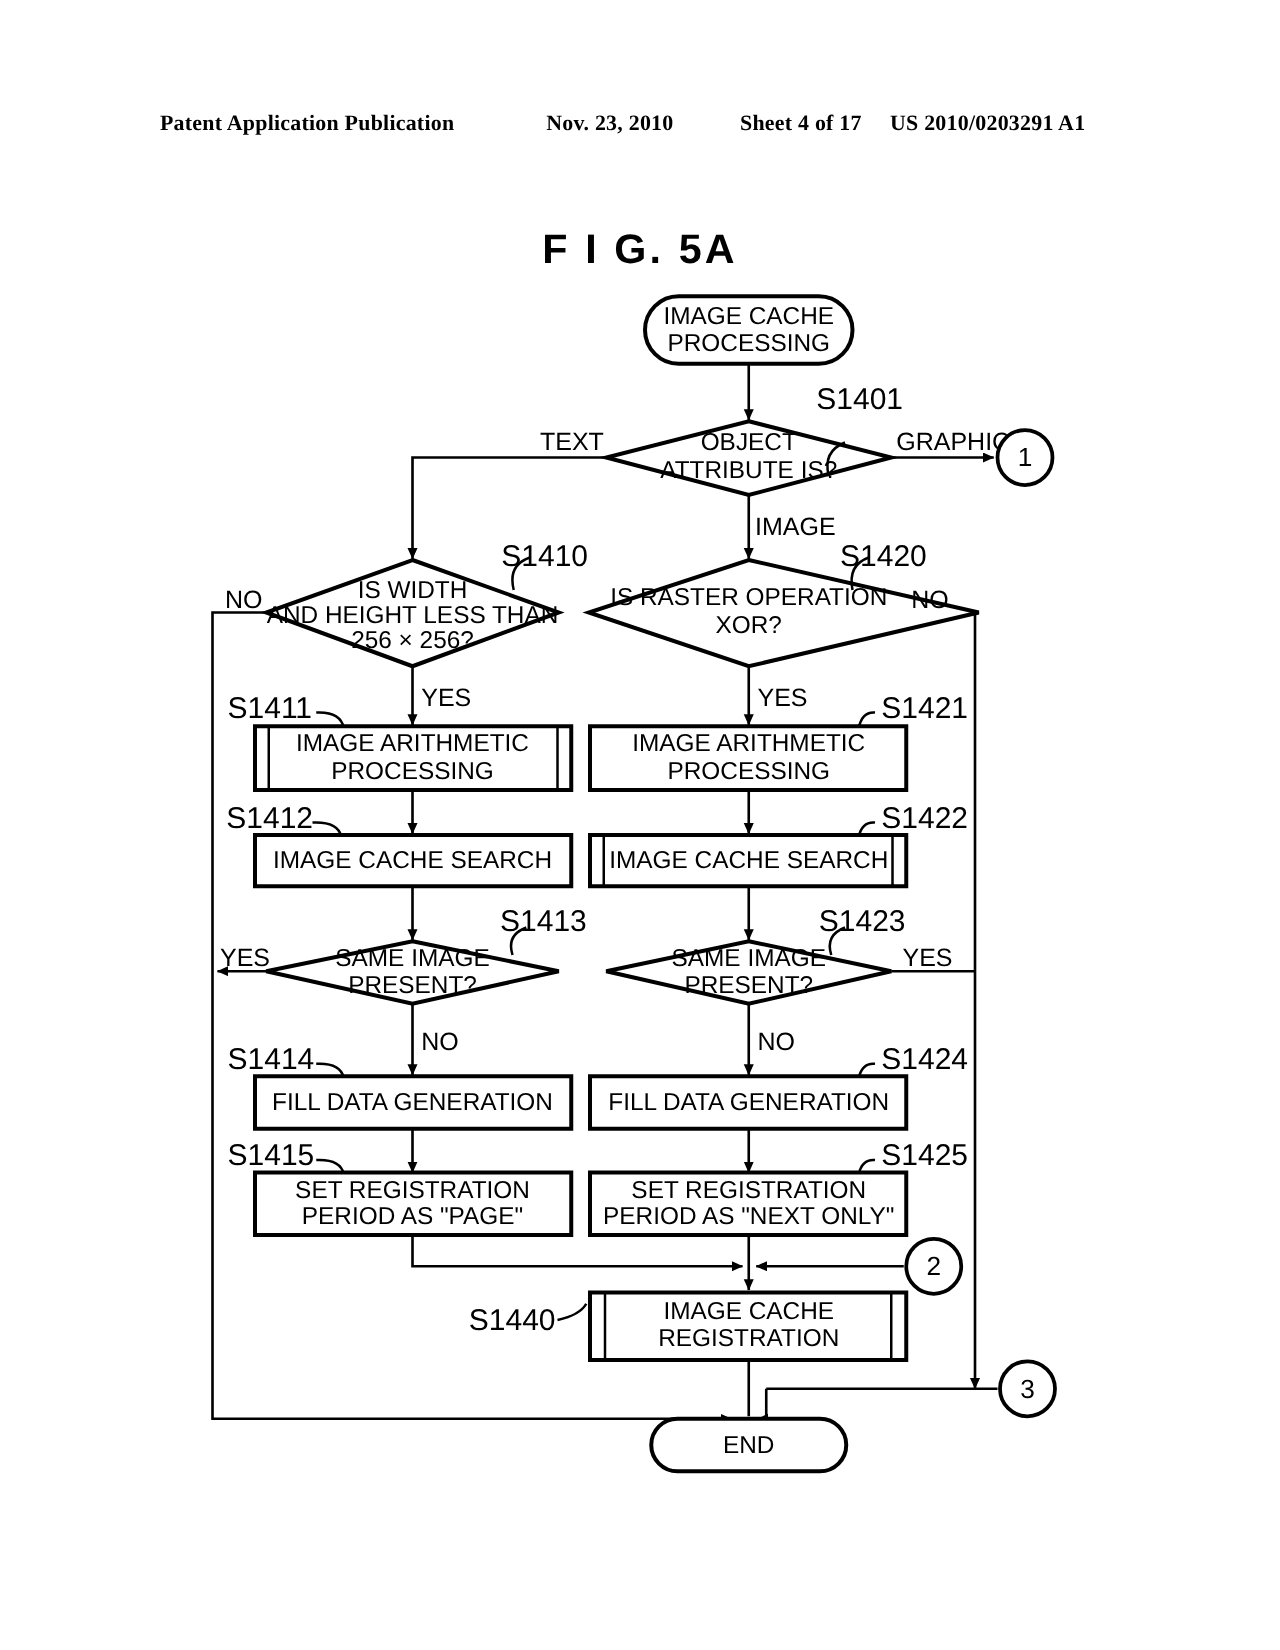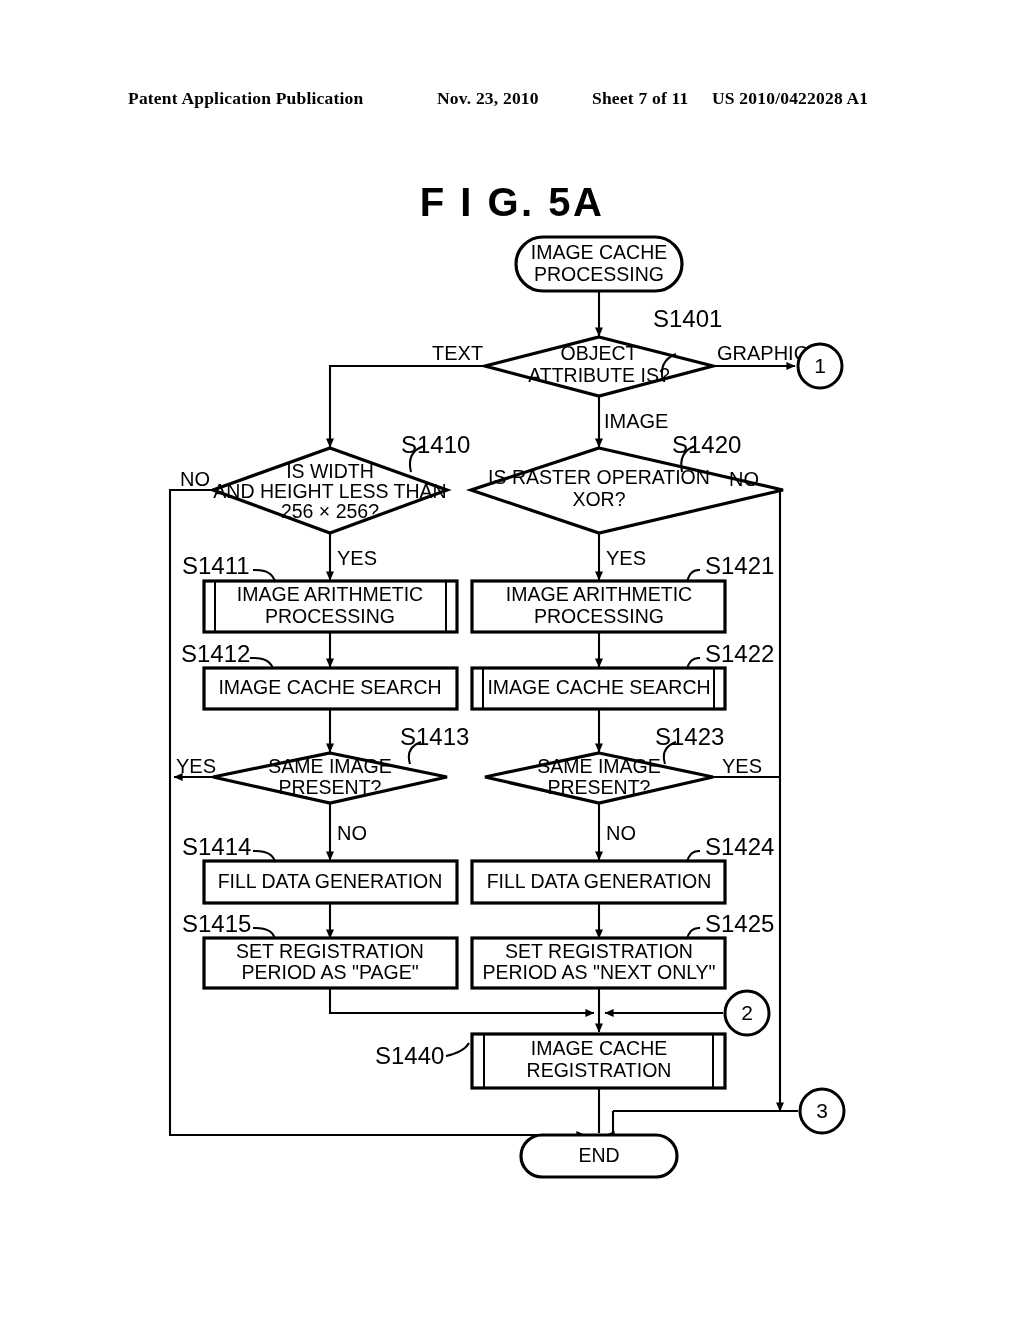--- a/index.html
+++ b/index.html
@@ -39,21 +39,21 @@
   .pub-header .h-number { position: absolute; left: 712px; top: 0; }
 
   .fig-title {
     position: absolute;
     top: 180px;
     left: 0;
     width: 1024px;
     text-align: center;
     font-family: "Liberation Sans", sans-serif;
     font-weight: bold;
-    font-size: 40px;
+    font-size: 33px;
     letter-spacing: 2.5px;
   }
 
   
   #flow {
     position: absolute;
     left: 0;
     top: 0;
     width: 1024px;
     height: 1320px;
@@ -113,22 +113,22 @@
   }
 </style>
 </head>
 <body>
 
 <div id="page">
 
   <div class="pub-header">
     <span class="h-left">Patent Application Publication</span>
     <span class="h-date">Nov. 23, 2010</span>
-    <span class="h-sheet">Sheet 7 of 11</span>
-    <span class="h-number">US 2010/0422028 A1</span>
+    <span class="h-sheet">Sheet 4 of 17</span>
+    <span class="h-number">US 2010/0203291 A1</span>
   </div>
 
   <div class="fig-title">F I G.  5A</div>
 
   <svg id="flow" viewBox="0 0 1024 1320">
     <defs>
       <marker id="ah" markerWidth="11" markerHeight="11" refX="8.6" refY="4" orient="auto" markerUnits="userSpaceOnUse">
         <path d="M0,0 L9,4 L0,8 Z" fill="#000000"></path>
       </marker>
     </defs>

